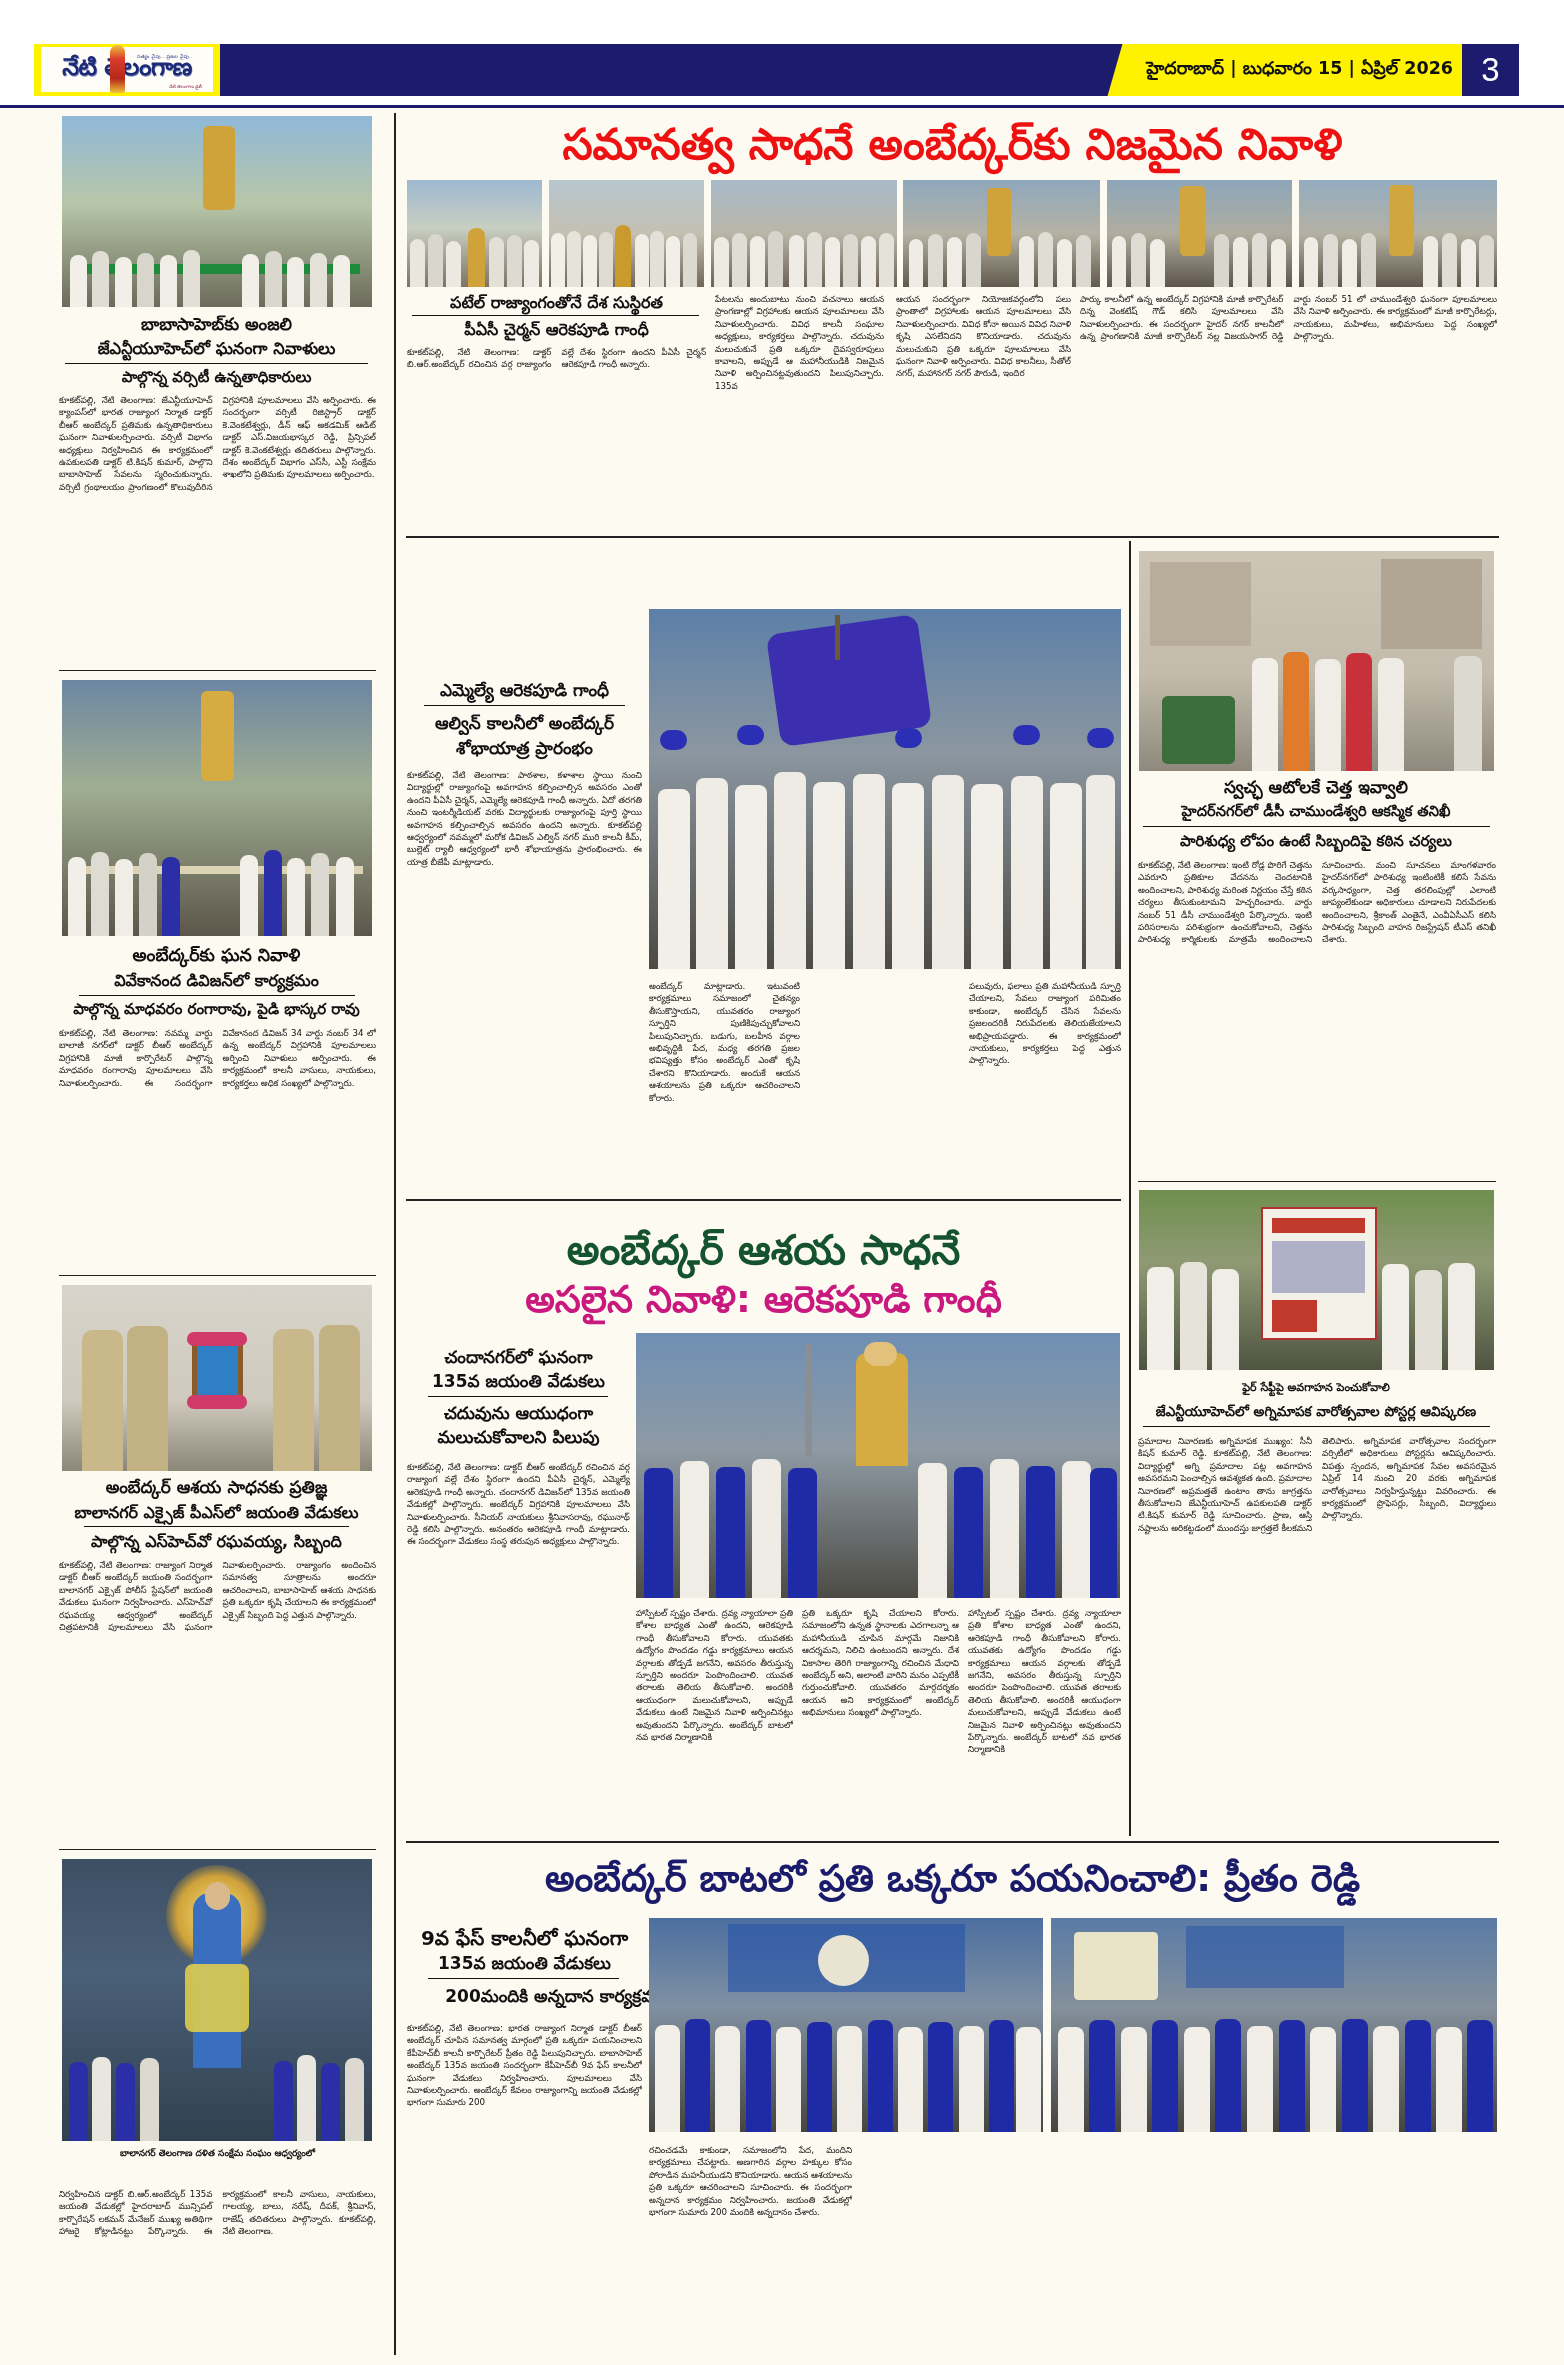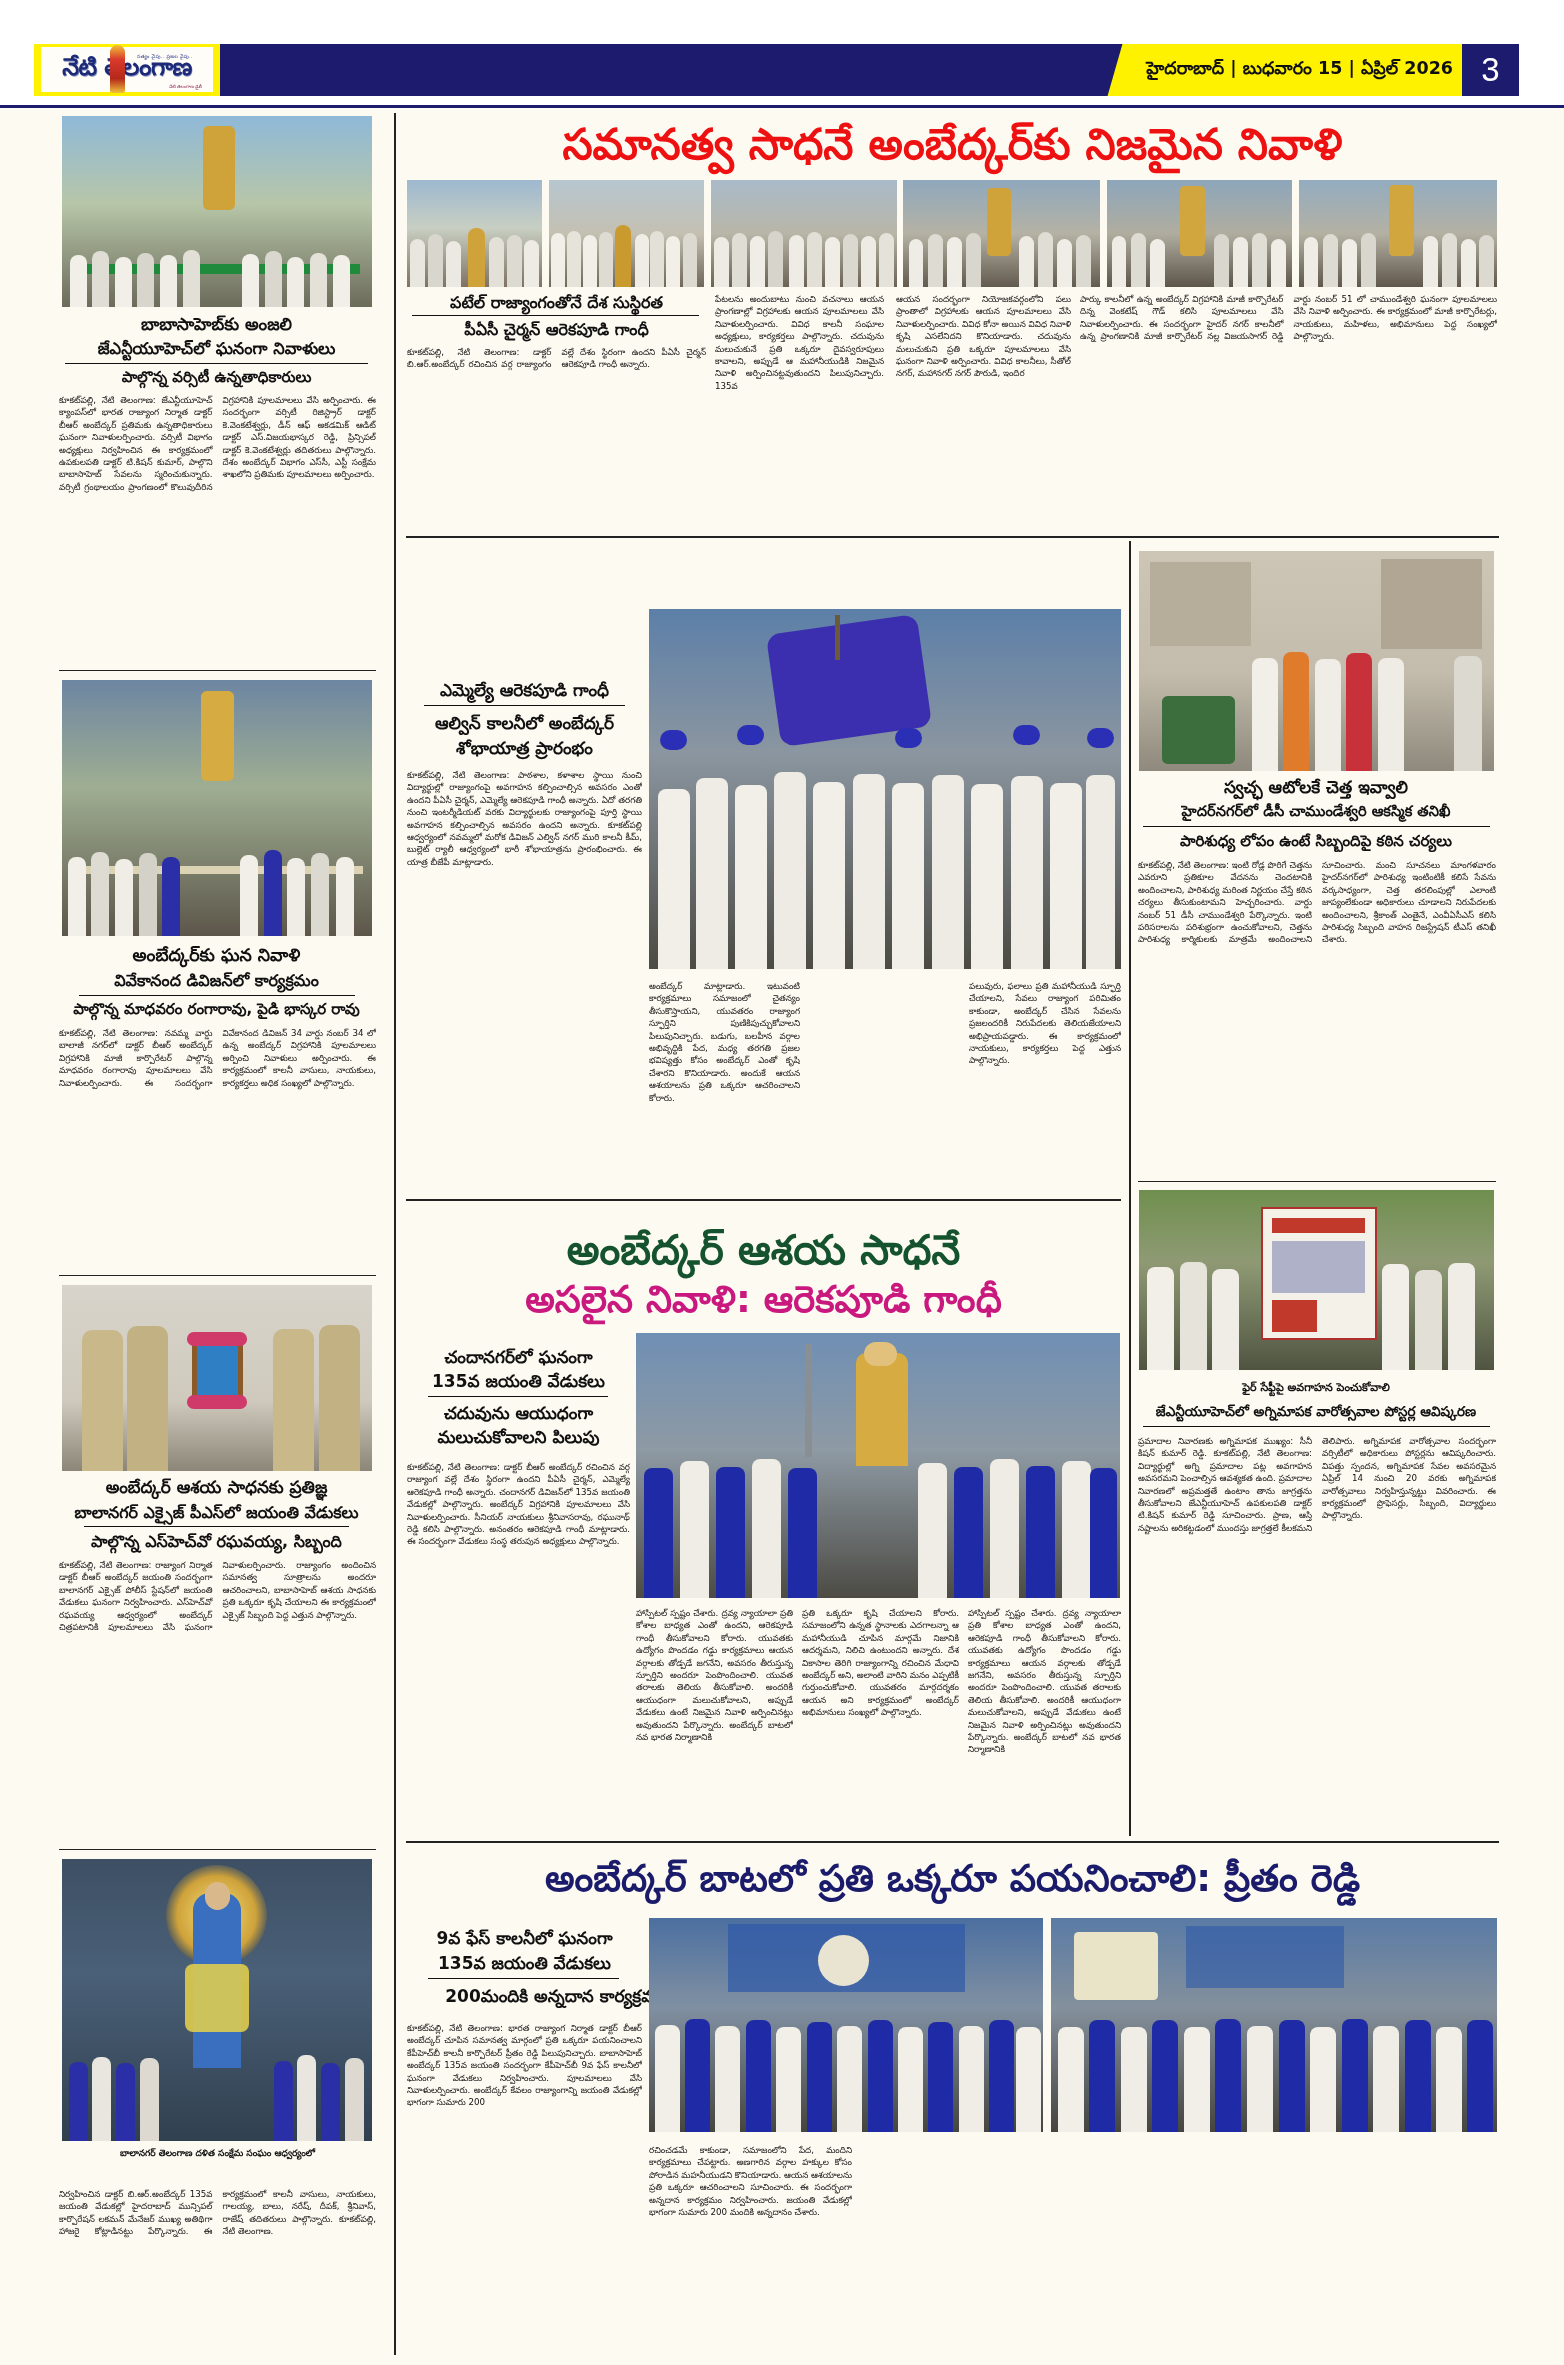--- a/index.html
+++ b/index.html
@@ -370,21 +370,21 @@
     <div class="ppl" style="left:276px;width:27px;height:100px;background:#e2dfd7;"></div>
     <div class="ppl" style="left:309px;width:27px;height:107px;background:#f0ede6;"></div>
   </div>
   <div class="abs kicker" style="left:1133px;top:1377px;width:366px;font-size:11px;line-height:22.5px;">ఫైర్ సేఫ్టీపై అవగాహన పెంచుకోవాలి</div>
   <div class="abs kicker" style="left:1133px;top:1402px;width:366px;font-size:13.5px;line-height:19px;">జేఎన్టీయూహెచ్‌లో అగ్నిమాపక వారోత్సవాల పోస్టర్ల ఆవిష్కరణ</div>
   <div class="abs" style="left:1143px;top:1426px;width:347px;height:1.1px;background:#111;"></div>
   <div class="abs body-col col2" style="left:1138px;top:1435px;width:358px;height:394px;">ప్రమాదాల నివారణకు అగ్నిమాపక ముఖ్యం: సీనీ కిషన్ కుమార్ రెడ్డి. కూకట్‌పల్లి, నేటి తెలంగాణ: విద్యార్థుల్లో అగ్ని ప్రమాదాల పట్ల అవగాహన అవసరమని పెంచాల్సిన ఆవశ్యకత ఉంది. ప్రమాదాల నివారణలో అప్రమత్తతే ఉంటాం తాను జాగ్రత్తను తీసుకోవాలని జేఎన్టీయూహెచ్ ఉపకులపతి డాక్టర్ టి.కిషన్ కుమార్ రెడ్డి సూచించారు. ప్రాణ, ఆస్తి నష్టాలను అరికట్టడంలో ముందస్తు జాగ్రత్తలే కీలకమని తెలిపారు. అగ్నిమాపక వారోత్సవాల సందర్భంగా వర్సిటీలో అధికారులు పోస్టర్లను ఆవిష్కరించారు. విపత్తు స్పందన, అగ్నిమాపక సేవల అవసరమైన ఏప్రిల్ 14 నుంచి 20 వరకు అగ్నిమాపక వారోత్సవాలు నిర్వహిస్తున్నట్టు వివరించారు. ఈ కార్యక్రమంలో ప్రొఫెసర్లు, సిబ్బంది, విద్యార్థులు పాల్గొన్నారు.</div>
 
   <div class="abs mainhead hl-navy" style="left:406px;top:1853px;width:1093px;height:51px;font-size:37px;display:flex;align-items:center;justify-content:center;">అంబేద్కర్ బాటలో ప్రతి ఒక్కరూ పయనించాలి: ప్రీతం రెడ్డి</div>
 
-  <div class="abs kicker" style="left:406px;top:1926px;width:237px;font-size:17px;line-height:24px;">9వ ఫేస్ కాలనీలో ఘనంగా</div>
+  <div class="abs kicker" style="left:406px;top:1926px;width:237px;font-size:20px;line-height:24px;">9వ ఫేస్ కాలనీలో ఘనంగా</div>
   <div class="abs kicker" style="left:406px;top:1951px;width:237px;font-size:17px;line-height:24px;">135వ జయంతి వేడుకలు</div>
   <div class="abs" style="left:428px;top:1978px;width:191px;height:1.1px;background:#111;"></div>
   <div class="abs kicker" style="left:406px;top:1984px;width:237px;font-size:17px;line-height:24px;margin-left:32px;">200మందికి అన్నదాన కార్యక్రమం</div>
 
   <div class="abs body-col" style="left:407px;top:2022px;width:235px;height:315px;">కూకట్‌పల్లి, నేటి తెలంగాణ: భారత రాజ్యాంగ నిర్మాత డాక్టర్ బీఆర్ అంబేద్కర్ చూపిన సమానత్వ మార్గంలో ప్రతి ఒక్కరూ పయనించాలని కేపీహెచ్‌బీ కాలనీ కార్పొరేటర్ ప్రీతం రెడ్డి పిలుపునిచ్చారు. బాబాసాహెబ్ అంబేద్కర్ 135వ జయంతి సందర్భంగా కేపీహెచ్‌బీ 9వ ఫేస్ కాలనీలో ఘనంగా వేడుకలు నిర్వహించారు. పూలమాలలు వేసి నివాళులర్పించారు. అంబేద్కర్ కేవలం రాజ్యాంగాన్ని జయంతి వేడుకల్లో భాగంగా సుమారు 200</div>
 
   <div class="abs photo" style="left:649px;top:1918px;width:394px;height:214px;background:linear-gradient(180deg,#4c6fa0 0%,#8090a2 42%,#46453f 100%);">
     <div class="abs" style="left:79px;top:5.6px;width:237px;height:68px;background:#2d59a8;opacity:.7;"></div>
     <div class="abs" style="left:169px;top:17px;width:51px;height:51px;border-radius:50%;background:#e9e3d2;"></div>
     <div class="ppl" style="left:5.6px;width:25px;height:107px;background:#f2efe8;"></div>

